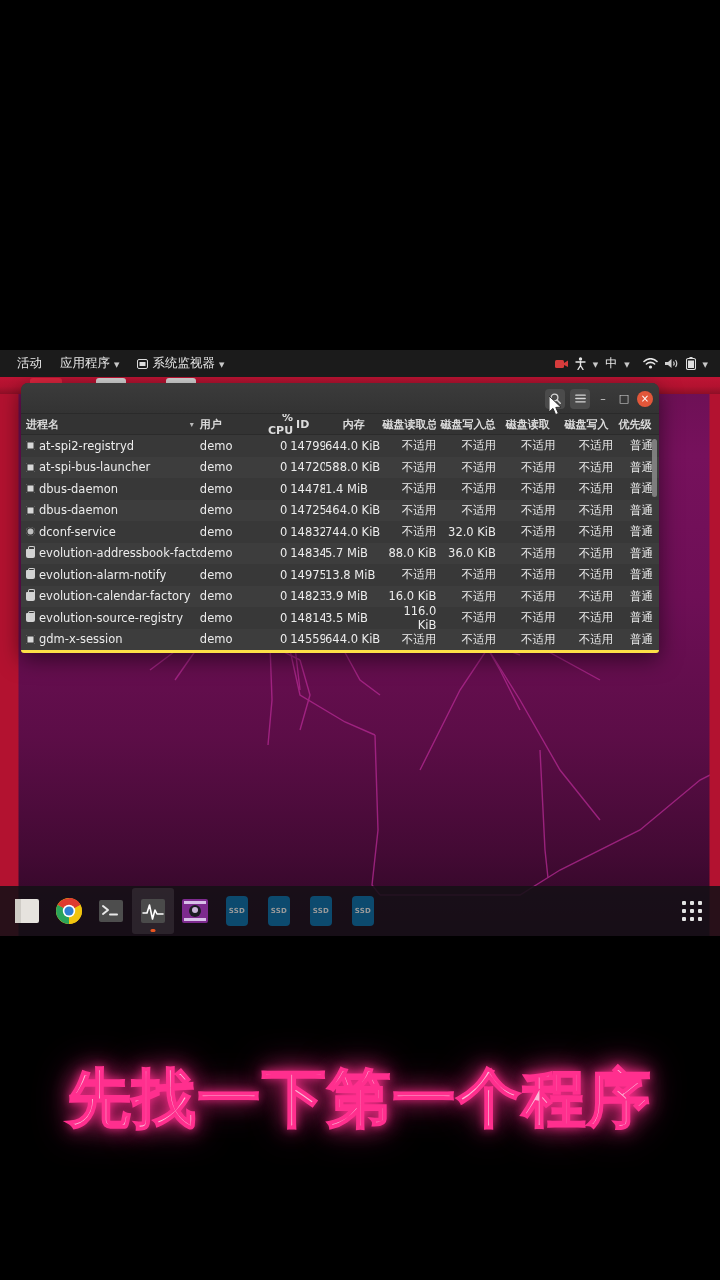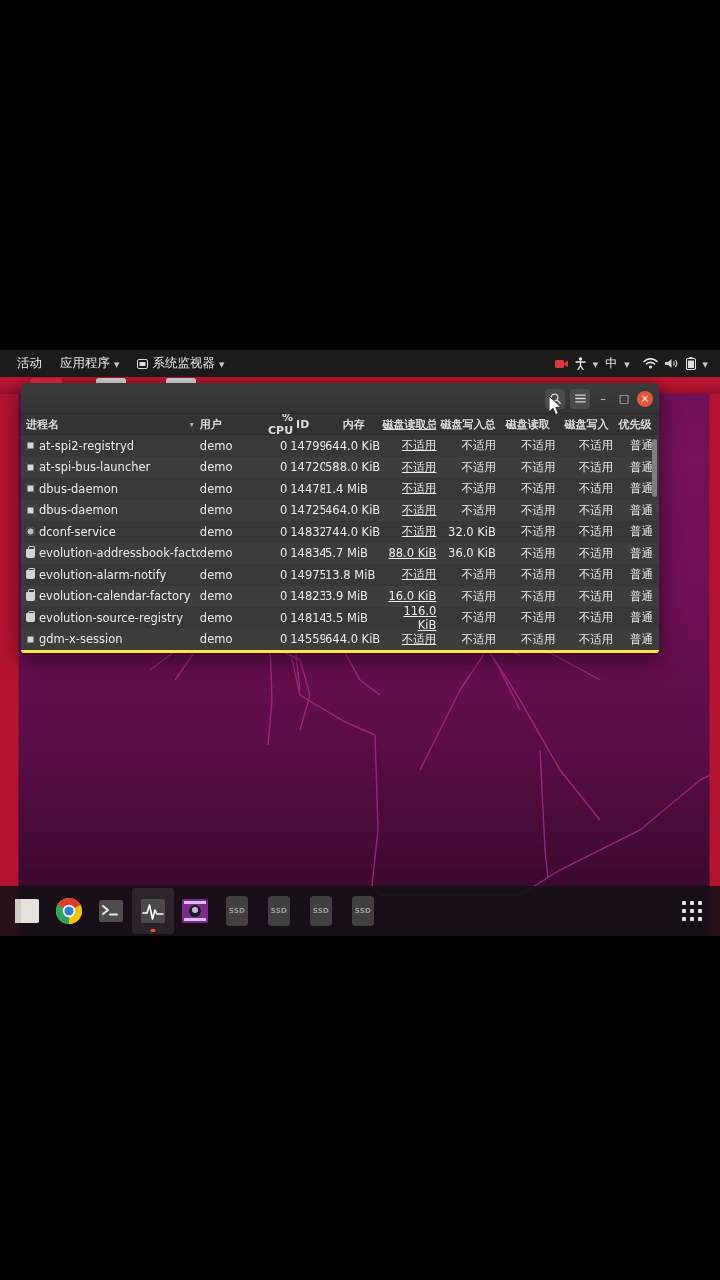--- a/index.html
+++ b/index.html
@@ -99,21 +99,21 @@
     font-size: 11.5px; color: #ececec; padding-left: 5px;
   }
   .row:nth-child(odd) { background: #383838; }
   .row:nth-child(even) { background: #3d3d3d; }
 
   .c-name  { width: 175px; display: flex; align-items: center; gap: 4px; overflow: hidden; white-space: nowrap; }
   .c-user  { width: 62px; }
   .c-cpu   { width: 26px; text-align: right; }
   .c-pid   { width: 38px; text-align: left; overflow: hidden; white-space: nowrap; padding-left: 3px; }
   .c-mem   { width: 58px; text-align: left; overflow: hidden; white-space: nowrap; }
-  .c-dr1   { width: 58px; text-align: right; padding-right: 4px; text-decoration: underline;}
+  .c-dr1   { width: 58px; text-align: right; padding-right: 4px;}
   .c-dw1   { width: 60px; text-align: right; padding-right: 4px;}
   .c-dr2   { width: 60px; text-align: right; padding-right: 4px;}
   .c-dw2   { width: 58px; text-align: right; padding-right: 4px;}
   .c-prio  { width: 42px; text-align: right; padding-right: 6px;}
 
   #thead .c-name { width: 175px; }
   .hdr-sort { font-size: 8px; opacity: .8; margin-left: auto; padding-right: 6px; }
   .hdr-clip { overflow: hidden; white-space: nowrap; display: block; }
 
   .pico { width: 9px; height: 9px; flex: 0 0 9px; display: inline-block; border-radius: 1px; background: #cfcfcf; position: relative; }
@@ -130,21 +130,21 @@
   
   #dock {
     position: absolute; left: 0; top: 886px; width: 720px; height: 50px;
     background: rgba(20,16,22,.88);
     display: flex; align-items: center; z-index: 35;
     padding: 0 6px;
   }
   .dock-item { width: 42px; height: 46px; display: flex; align-items: center; justify-content: center; position: relative; }
   .dock-item.active { background: rgba(255,255,255,.09); border-radius: 3px; }
   .dock-item.active::after { content:""; position:absolute; bottom:2px; left:50%; transform:translateX(-50%); width:5px; height:3px; border-radius:2px; background:#e95420;}
-  .ssd { width: 22px; height: 30px; border-radius: 4px; background: #404040; display: flex; align-items: center; justify-content: center; font-size: 7px; color: #9a9a9a; font-weight: bold; letter-spacing: .3px;}
+  .ssd { width: 22px; height: 30px; border-radius: 4px; background: #0c4a6e; display: flex; align-items: center; justify-content: center; font-size: 7px; color: #9a9a9a; font-weight: bold; letter-spacing: .3px;}
   #apps-grid { margin-left: auto; width: 44px; height: 46px; display: grid; grid-template-columns: repeat(3, 4px); grid-template-rows: repeat(3,4px); gap: 4px; align-content: center; justify-content: center; }
   #apps-grid i { width: 4px; height: 4px; background: #e3e3e3; border-radius: 1px; display: block; }
 
   
   #caption {
     position: absolute; left: 0; top: 1056px; width: 720px; text-align: center;
     font-size: 63px; font-weight: bold; letter-spacing: 2px;
     color: #f9b9d6;
     -webkit-text-stroke: 2px #ff2f8e;
     text-shadow: 0 0 10px #ff2f8e, 0 0 22px #ff2f8e, 0 0 36px rgba(255,47,142,.75);
@@ -524,14 +524,15 @@
         <i></i>
         <i></i>
         <i></i>
         <i></i>
         <i></i>
     </div>
   </div>
 
   <div class="letterbox-bottom"></div>
 
+  <div id="caption">先找一下第一个程序</div>
 
 </div>
 
 </body></html>

